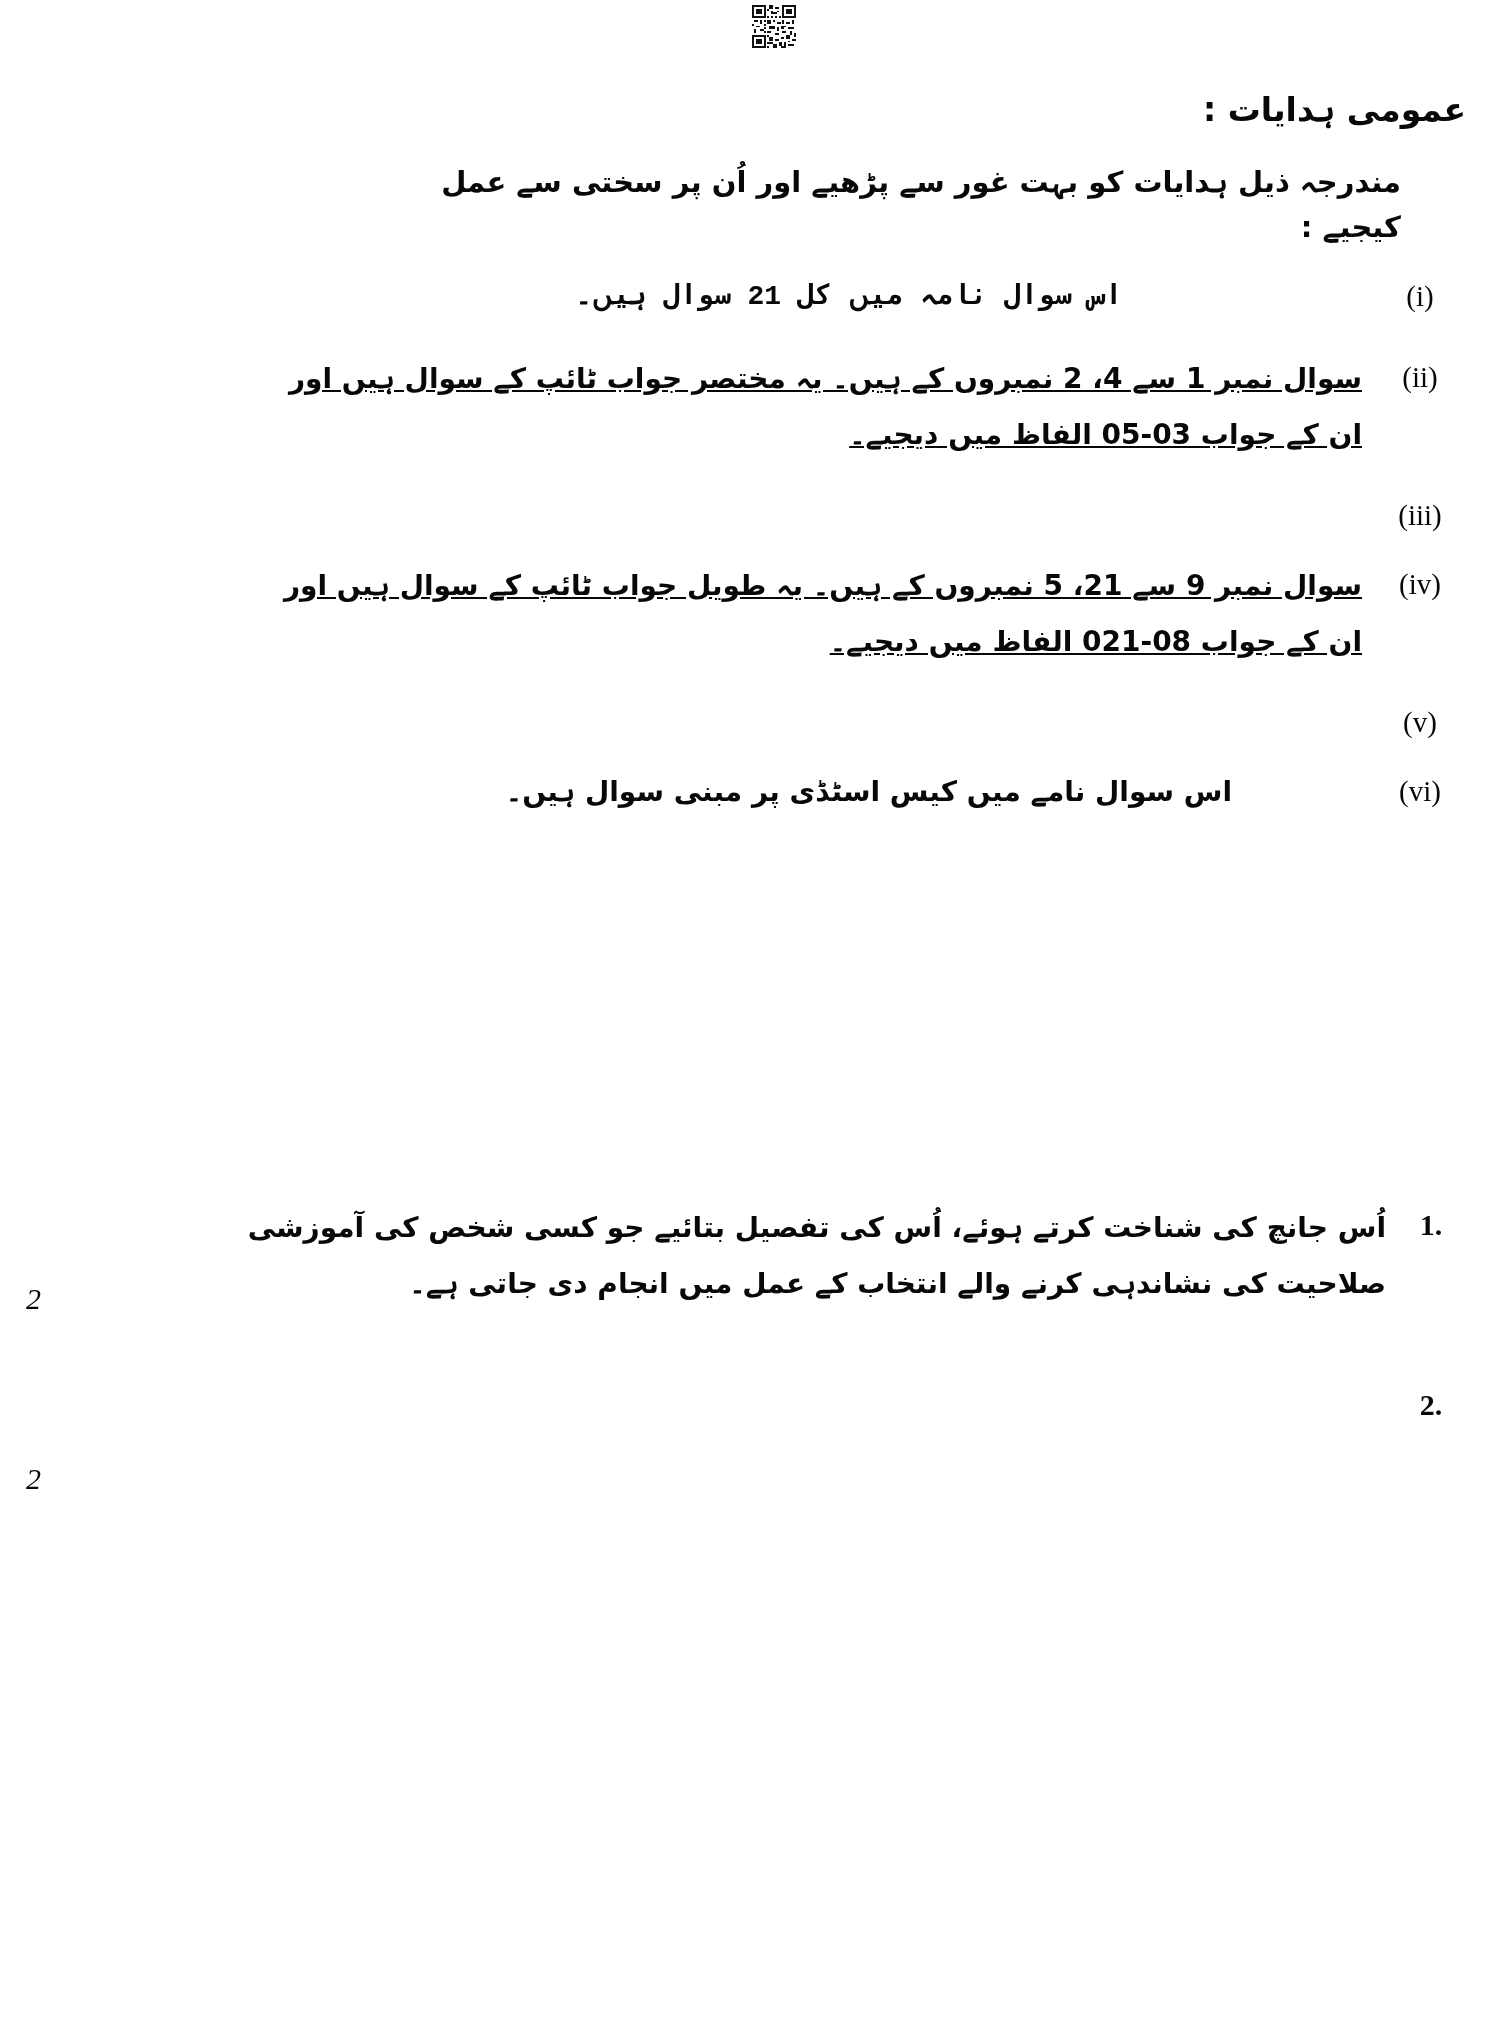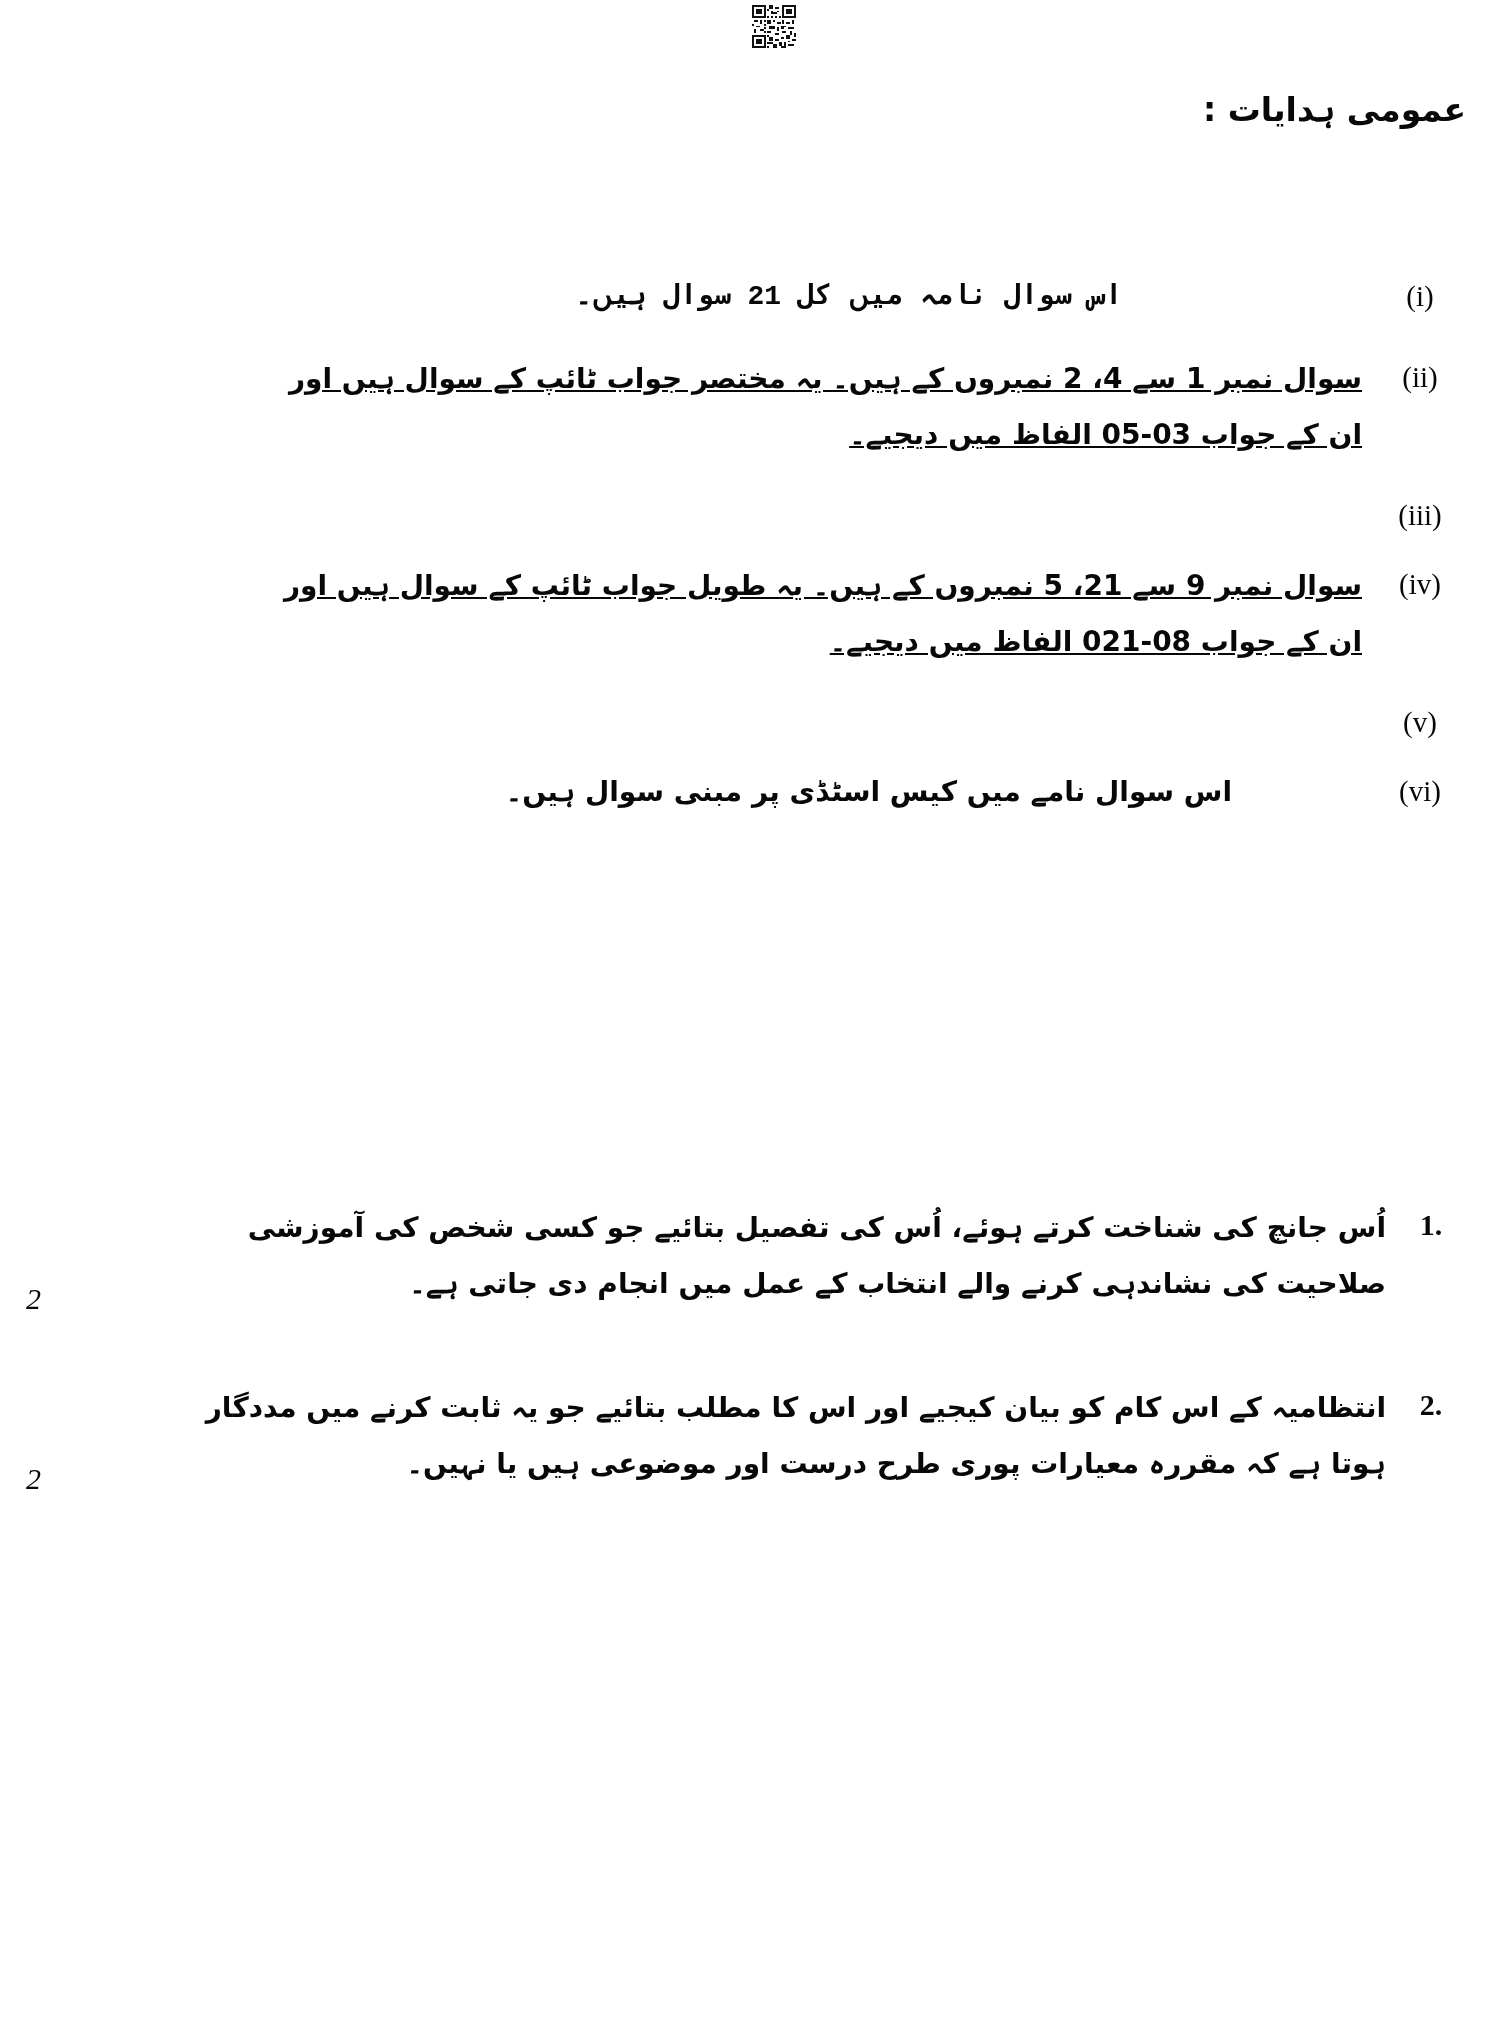--- a/index.html
+++ b/index.html
@@ -276,20 +276,21 @@
         <rect x="9" y="17" width="1" height="1"></rect>
           <rect x="16" y="23" width="2" height="1"></rect>
         <rect x="20" y="20" width="1" height="1"></rect>
           <rect x="9" y="23" width="1" height="1"></rect>
       </g>
     </svg>
   </div>
 
   <div id="instructions-heading" class="urdu">عمومی ہدایات :</div>
 
+  <div id="instructions-subheading" class="urdu">مندرجہ ذیل ہدایات کو بہت غور سے پڑھیے اور اُن پر سختی سے عمل کیجیے :</div>
 
   <div id="instruction-list">
 
     <div class="instruction-row" id="instruction-row-1">
       <div class="instruction-marker">(i)</div>
       <div class="instruction-text urdu">اس سوال نامہ میں کل 12 سوال ہیں۔</div>
     </div>
 
     <div class="instruction-row" id="instruction-row-2">
       <div class="instruction-marker">(ii)</div>
@@ -319,20 +320,19 @@
   <div id="question-list">
 
     <div class="question-row">
       <div class="question-number">1.</div>
       <div class="question-text urdu">اُس جانچ کی شناخت کرتے ہوئے، اُس کی تفصیل بتائیے جو کسی شخص کی آموزشی صلاحیت کی نشاندہی کرنے والے انتخاب کے عمل میں انجام دی جاتی ہے۔</div>
       <div class="question-marks">2</div>
     </div>
 
     <div class="question-row">
       <div class="question-number">2.</div>
-      <div class="question-text urdu">انتظامیہ کے اس کام کو بیان کیجیے اور اس کا مطلب بتائیے جو یہ ثابت کرنے میں مددگار ہوتا ہے کہ مقررہ معیارات پوری طرح درست اور موضوعی ہیں یا نہیں۔</div>
       <div class="question-marks">2</div>
     </div>
 
   </div>
 
 
 </div>
 
 </body></html>

